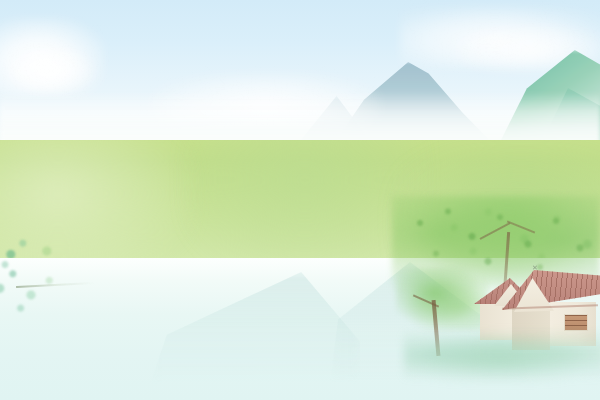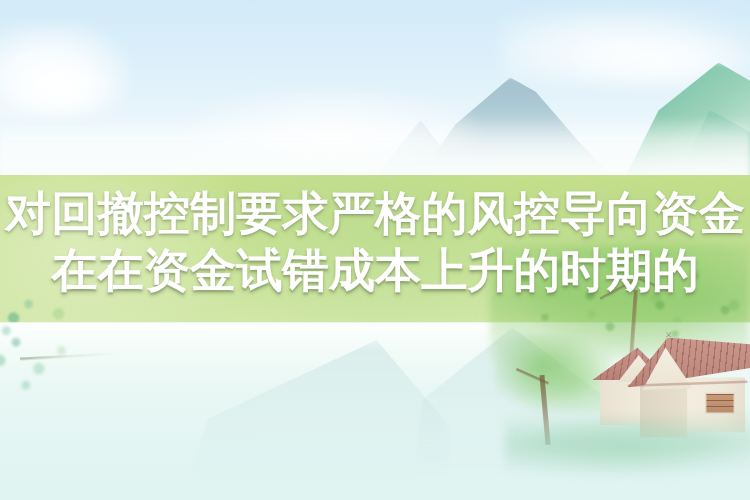--- a/index.html
+++ b/index.html
@@ -536,17 +536,14 @@
     <div class="h-front-wall-l"></div>
     <div class="h-front-wall-r"></div>
     <div class="h-front-roof"></div>
     <div class="h-gable"></div>
     <div class="h-eave"></div>
     <div class="h-window"></div>
     <div class="h-base-fade"></div>
   </div>
   <div class="shrubs"></div>
 
-  <div class="text-layer">
-    <p class="headline">对回撤控制要求严格的风控导向资金在在资金试错成本上升的时期的</p>
-  </div>
 
 </div>
 
 </body></html>

